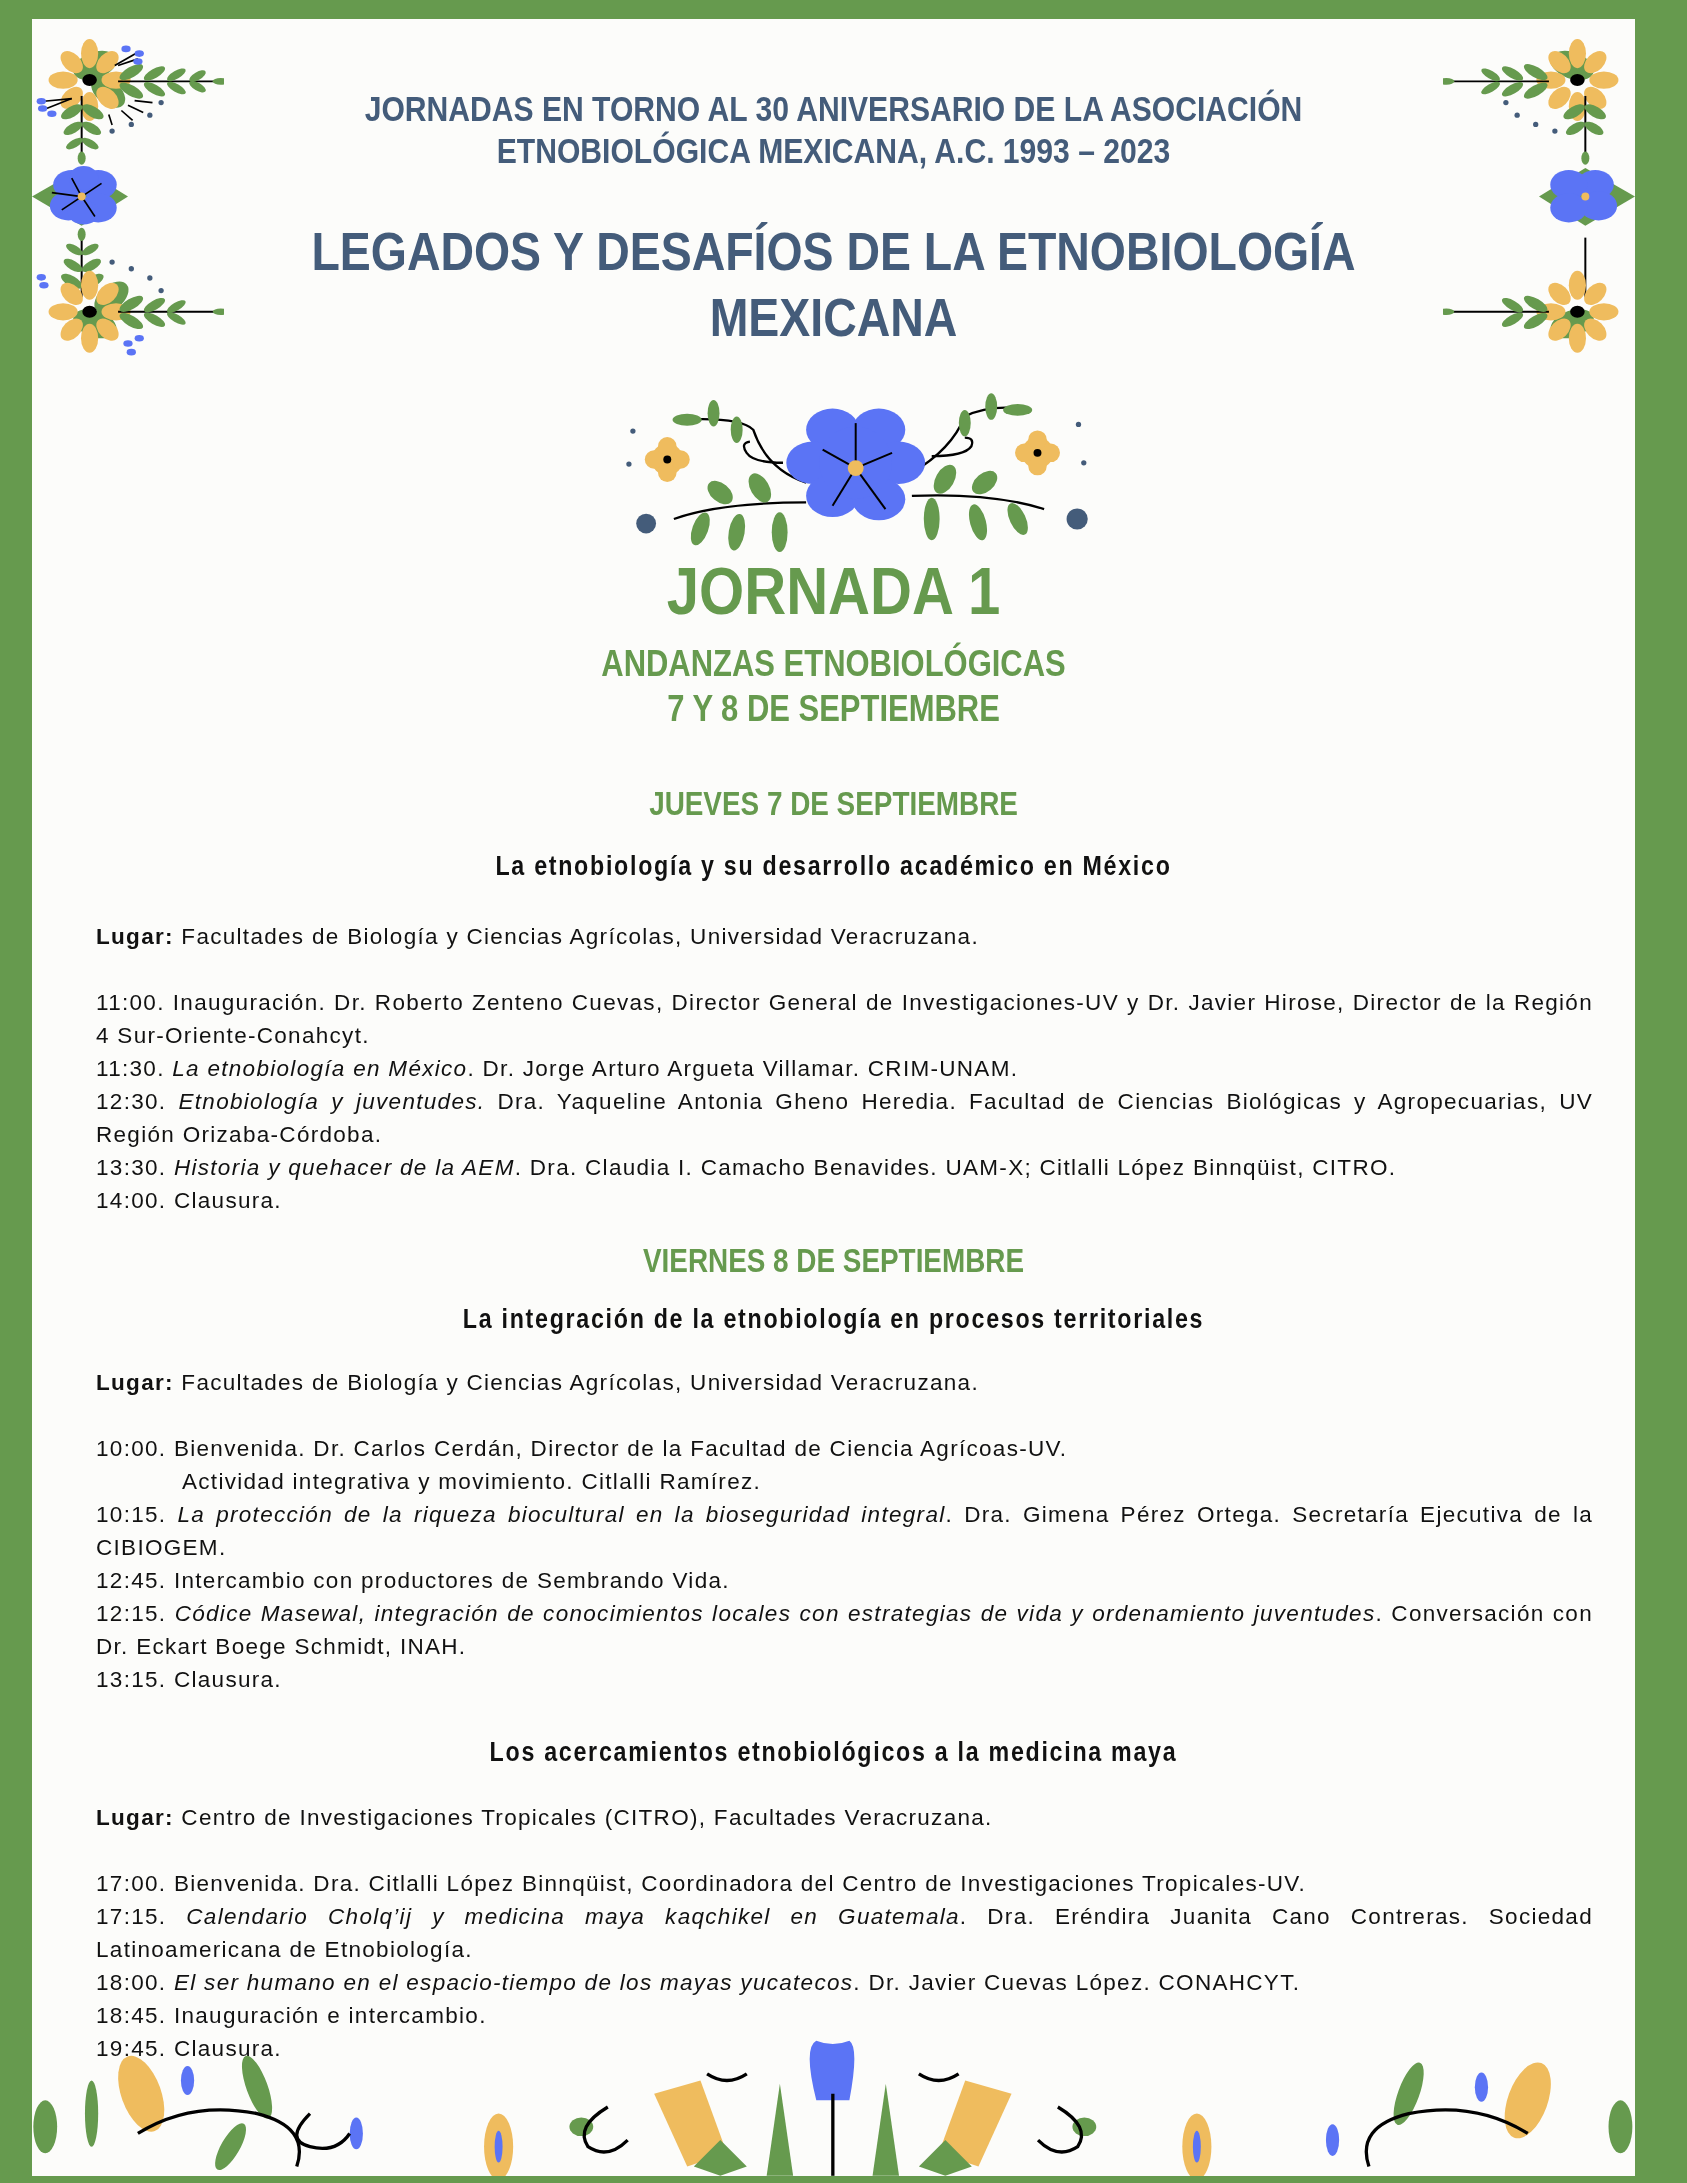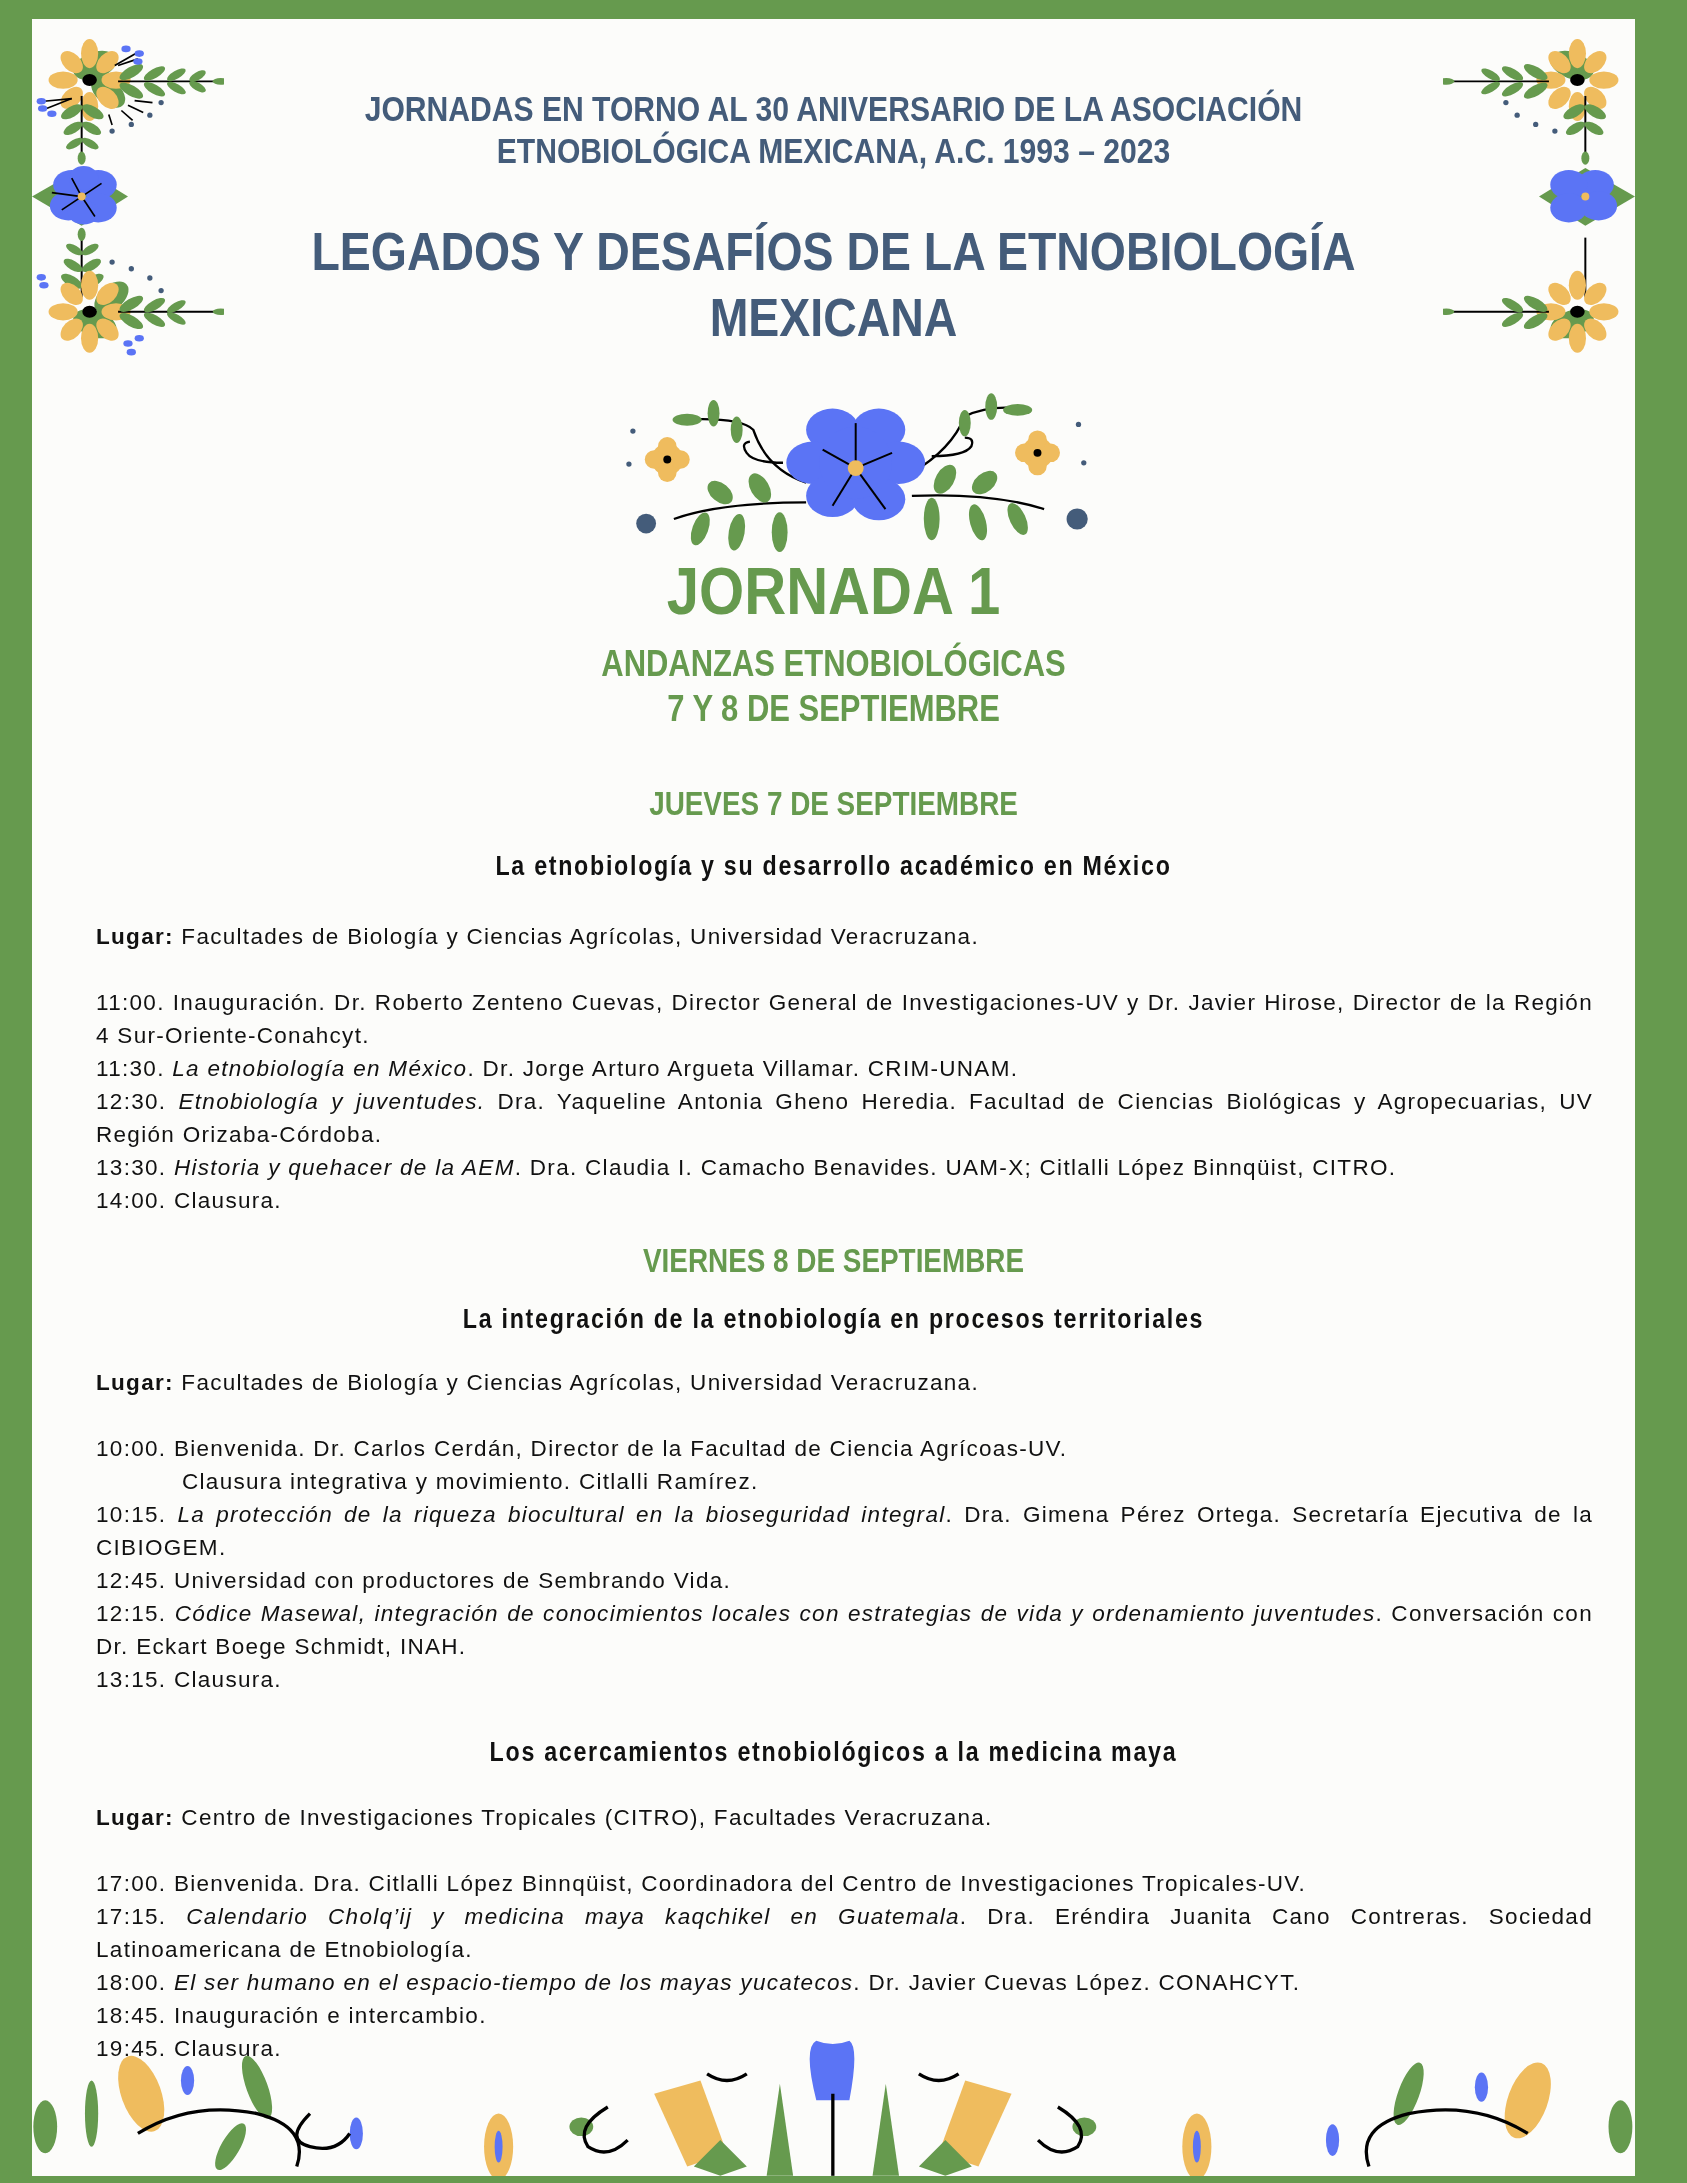--- a/index.html
+++ b/index.html
@@ -367,23 +367,23 @@
     <p><span>14:00.</span><span> Clausura.</span></p>
   </div>
 
   <div class="day" style="top:1221px;">VIERNES 8 DE SEPTIEMBRE</div>
   <div class="session" style="top:1284px;">La integración de la etnobiología en procesos territoriales</div>
 
   <div class="body-block" style="top:1347px;">
     <p><span class="lugar-label">Lugar:</span><span> Facultades de Biología y Ciencias Agrícolas, Universidad Veracruzana.</span></p>
     <div class="gap"></div>
     <p><span>10:00.</span><span> Bienvenida. Dr. Carlos Cerdán, Director de la Facultad de Ciencia Agrícoas-UV.</span></p>
-    <p class="indent"><span>Clausura integrativa y movimiento. Citlalli Ramírez.</span></p>
+    <p class="indent"><span>Actividad integrativa y movimiento. Citlalli Ramírez.</span></p>
     <p><span>10:15.</span> <em>La protección de la riqueza biocultural en la bioseguridad integral</em><span>. Dra. Gimena Pérez Ortega. Secretaría Ejecutiva de la CIBIOGEM.</span></p>
-    <p><span>12:45.</span><span> Universidad con productores de Sembrando Vida.</span></p>
+    <p><span>12:45.</span><span> Intercambio con productores de Sembrando Vida.</span></p>
     <p><span>12:15.</span> <em>Códice Masewal, integración de conocimientos locales con estrategias de vida y ordenamiento juventudes</em><span>. Conversación con Dr. Eckart Boege Schmidt, INAH.</span></p>
     <p><span>13:15.</span><span> Clausura.</span></p>
   </div>
 
   <div class="session" style="top:1717px;">Los acercamientos etnobiológicos a la medicina maya</div>
 
   <div class="body-block" style="top:1782px;">
     <p><span class="lugar-label">Lugar:</span><span> Centro de Investigaciones Tropicales (CITRO), Facultades Veracruzana.</span></p>
     <div class="gap"></div>
     <p><span>17:00.</span><span> Bienvenida. Dra. Citlalli López Binnqüist, Coordinadora del Centro de Investigaciones Tropicales-UV.</span></p>

